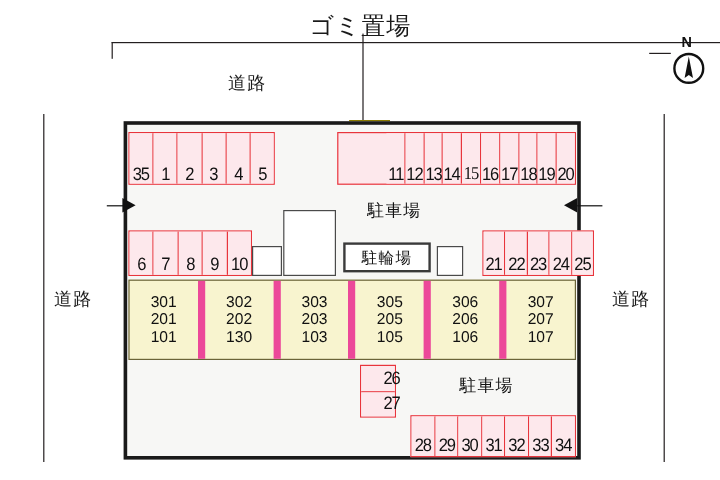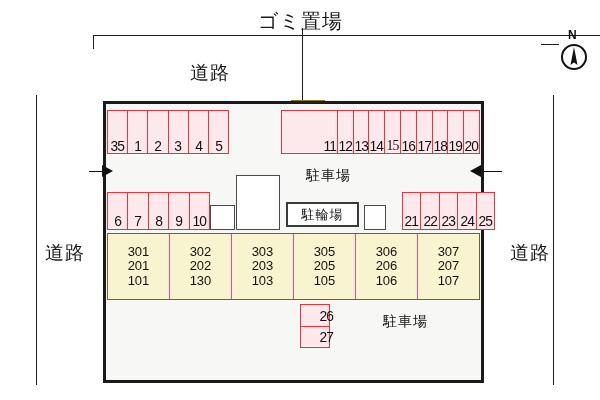--- a/index.html
+++ b/index.html
@@ -26,21 +26,21 @@
     background: #231f20;
     height: 1px;
   }
   .road-line-v {
     position: absolute;
     background: #231f20;
     width: 1px;
   }
   .road-label {
     position: absolute;
-    font-size: 19px;
+    font-size: 15px;
     color: #1a1a1a;
     letter-spacing: 1px;
     white-space: nowrap;
   }
 
   
   .gomi-label {
     position: absolute;
     font-size: 20px;
     color: #1a1a1a;
@@ -133,21 +133,21 @@
   .building {
     position: absolute;
     display: flex;
     box-sizing: border-box;
     border: 1px solid #6b6438;
     background: #f8f4cf;
   }
   .unit {
     flex: 1;
     box-sizing: border-box;
-    border-right: 1px solid #ec4899;
+    border-right: 6px solid #ec4899;
     display: flex;
     flex-direction: column;
     align-items: center;
     justify-content: center;
     gap: 0px;
   }
   .unit:last-child { border-right: none; justify-content: center; }
   .unit-num {
     font-size: 13px;
     color: #111;
@@ -378,14 +378,37 @@
 
   <div class="stall-col" id="col-bottom" style="left:300px; top:304px; width:30px; height:44px;">
       <div class="stall">
         <div class="stall-num">26</div>
       </div>
       <div class="stall">
         <div class="stall-num">27</div>
       </div>
     </div>
 
+  <div class="stall-row labels-bottom" id="row-bottom-right" style="left:342px; top:346px; width:138px; height:35px;">
+      <div class="stall" style="flex: 1 1 0%;">
+        <div class="stall-num">28</div>
+      </div>
+      <div class="stall" style="flex: 1 1 0%;">
+        <div class="stall-num">29</div>
+      </div>
+      <div class="stall" style="flex: 1 1 0%;">
+        <div class="stall-num">30</div>
+      </div>
+      <div class="stall" style="flex: 1 1 0%;">
+        <div class="stall-num">31</div>
+      </div>
+      <div class="stall" style="flex: 1 1 0%;">
+        <div class="stall-num">32</div>
+      </div>
+      <div class="stall" style="flex: 1 1 0%;">
+        <div class="stall-num">33</div>
+      </div>
+      <div class="stall" style="flex: 1 1 0%;">
+        <div class="stall-num">34</div>
+      </div>
+    </div>
 
 </div>
 
 </body></html>

